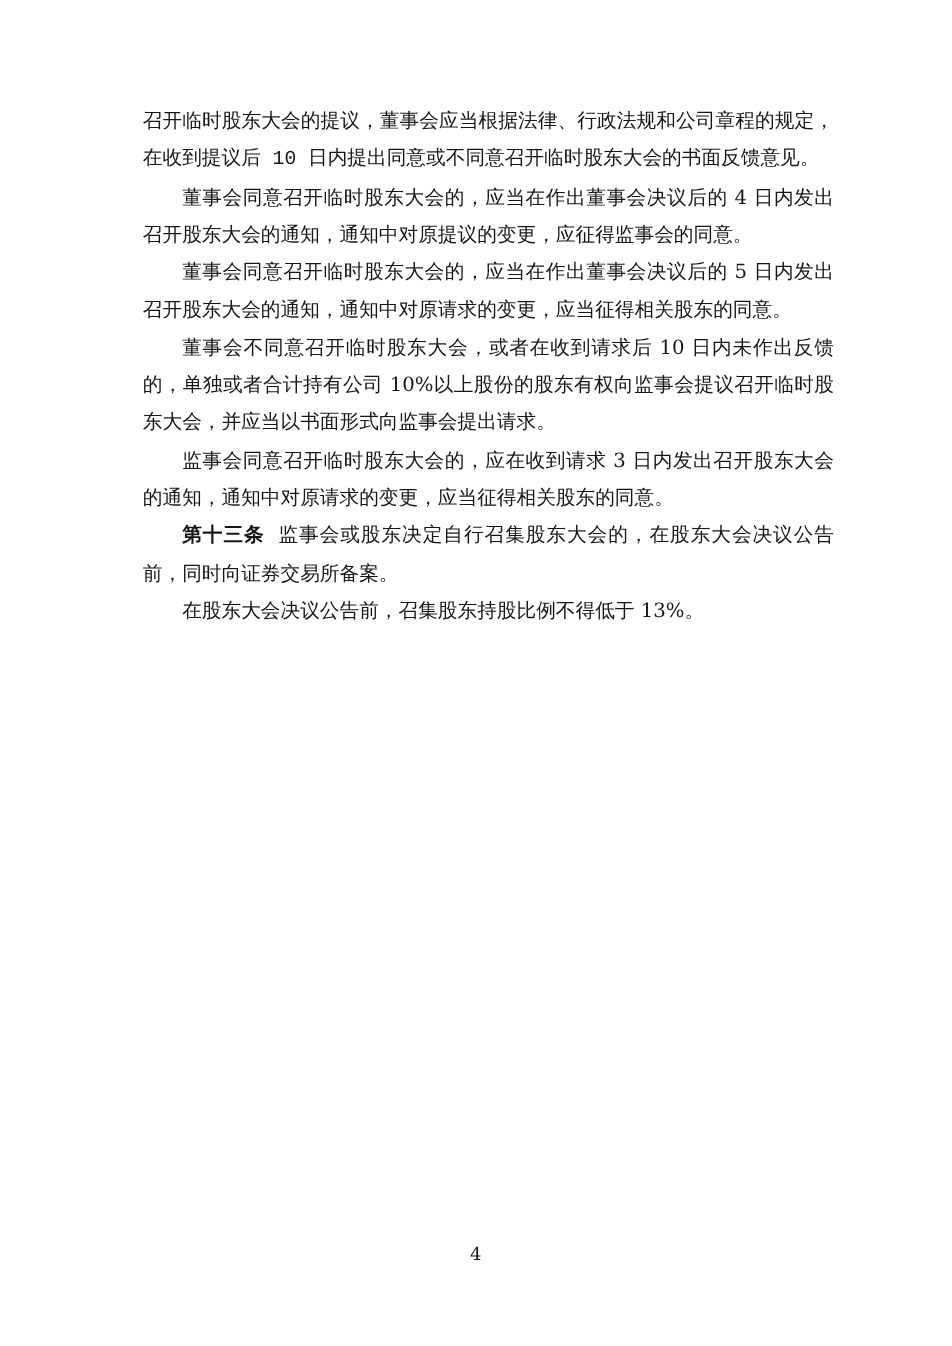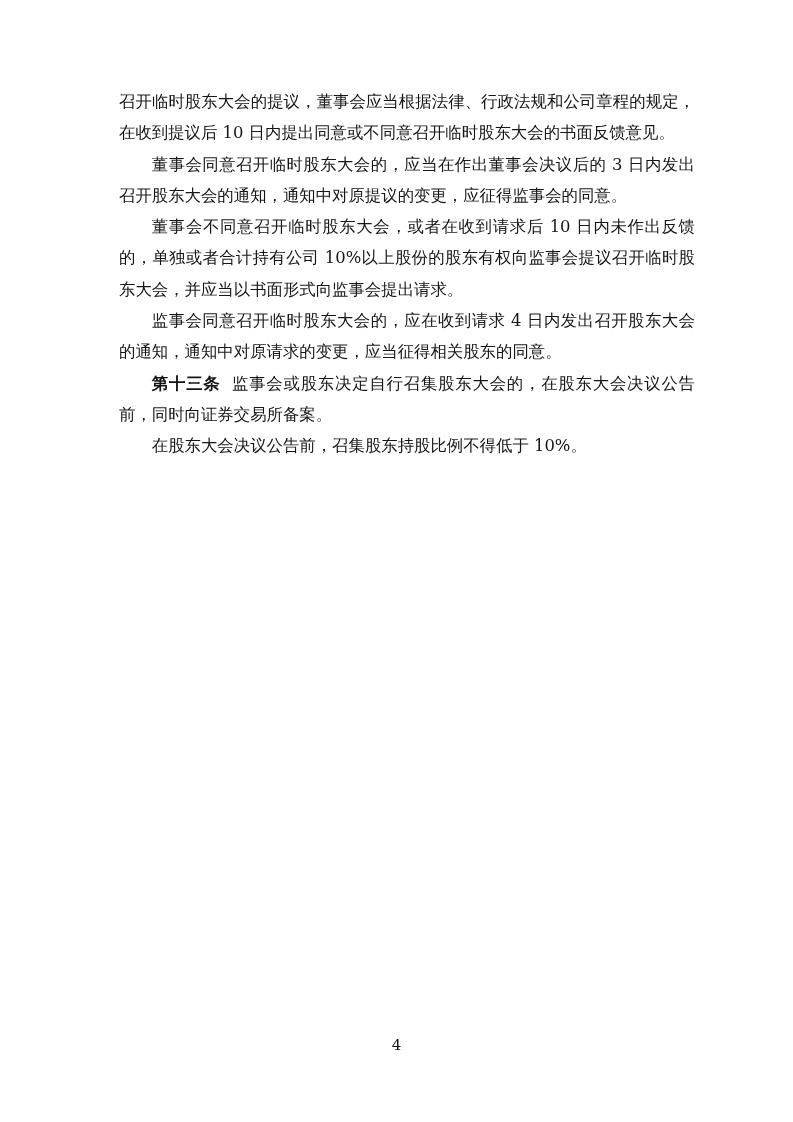--- a/index.html
+++ b/index.html
@@ -27,20 +27,21 @@
     text-justify: inter-character;
     letter-spacing: 0;
   }
   .content p {
     margin: 0;
     padding: 0;
     text-indent: 2em;
   }
   .content p.continuation {
     text-indent: 0;
+    font-family: Liberation Mono, monospace;
   }
   .article-label {
     font-weight: bold;
     margin-right: 0.7em;
   }
   .footer {
     position: absolute;
     left: 0;
     top: 1036px;
     width: 793px;
@@ -53,33 +54,34 @@
 <body>
 
 <div class="page">
 
   <div class="content">
 
     <p class="continuation"><span>召开临时股东大会的提议，董事会应当根据法律、行政法规和公司章程的规定，在收到提议后 10 日内提出同意或不同意召开临时股东大会的书面反馈意见。</span></p>
 
 
 
-    <p><span>董事会同意召开临时股东大会的，应当在作出董事会决议后的 3 日内发出召开股东大会的通知，通知中对原提议的变更，应征得监事会的同意。</span></p>
+    <p><span>董事会同意召开临时股东大会的，应当在作出董事会决议后的 4 日内发出召开股东大会的通知，通知中对原提议的变更，应征得监事会的同意。</span></p>
 
 
 
+    <p><span>董事会同意召开临时股东大会的，应当在作出董事会决议后的 5 日内发出召开股东大会的通知，通知中对原请求的变更，应当征得相关股东的同意。</span></p>
 
     <p><span>董事会不同意召开临时股东大会，或者在收到请求后 10 日内未作出反馈的，单独或者合计持有公司 10%以上股份的股东有权向监事会提议召开临时股东大会，并应当以书面形式向监事会提出请求。</span></p>
 
-    <p><span>监事会同意召开临时股东大会的，应在收到请求 4 日内发出召开股东大会的通知，通知中对原请求的变更，应当征得相关股东的同意。</span></p>
+    <p><span>监事会同意召开临时股东大会的，应在收到请求 3 日内发出召开股东大会的通知，通知中对原请求的变更，应当征得相关股东的同意。</span></p>
 
 
     <p><b class="article-label">第十三条</b><span>监事会或股东决定自行召集股东大会的，在股东大会决议公告前，同时向证券交易所备案。</span></p>
 
-    <p><span>在股东大会决议公告前，召集股东持股比例不得低于 10%。</span></p>
+    <p><span>在股东大会决议公告前，召集股东持股比例不得低于 13%。</span></p>
 
   </div>
 
   <div class="footer">
     <span>4</span>
   </div>
 
 </div>
 
 </body></html>

